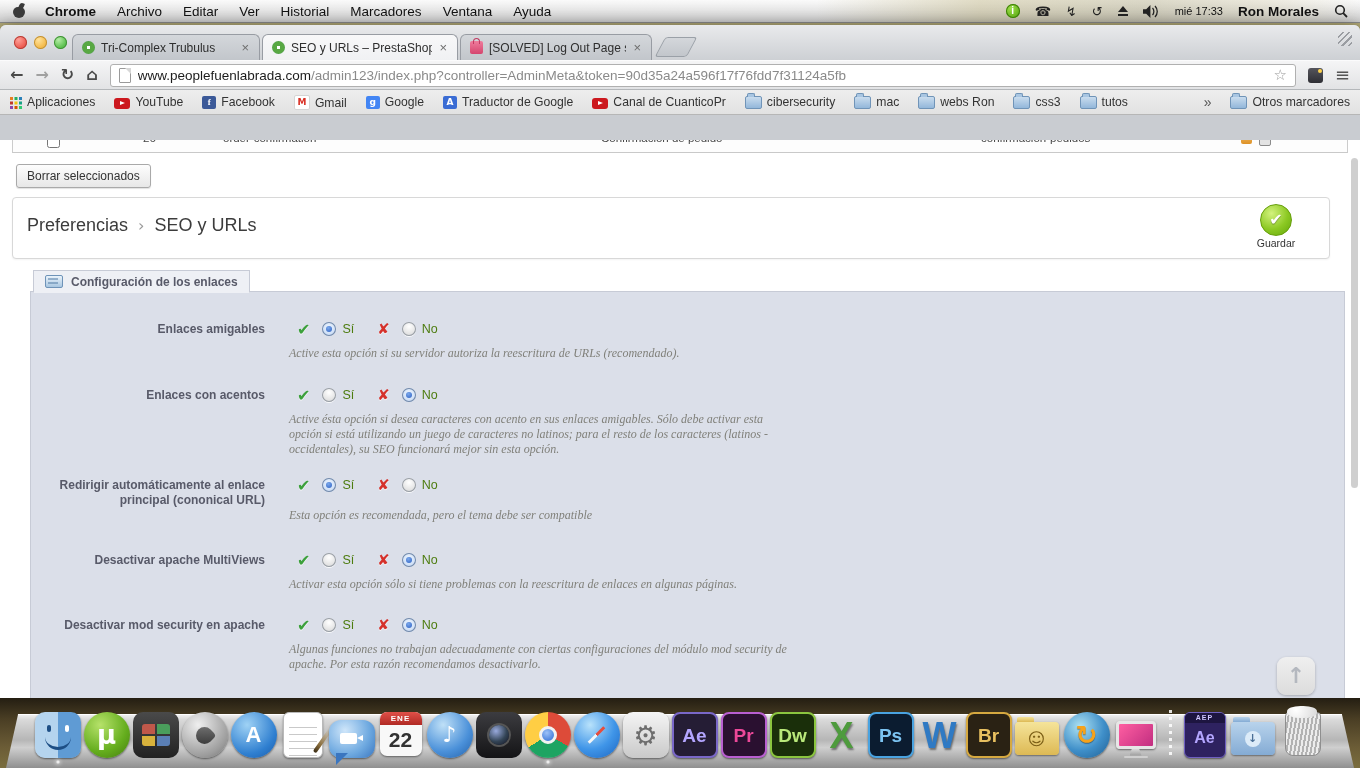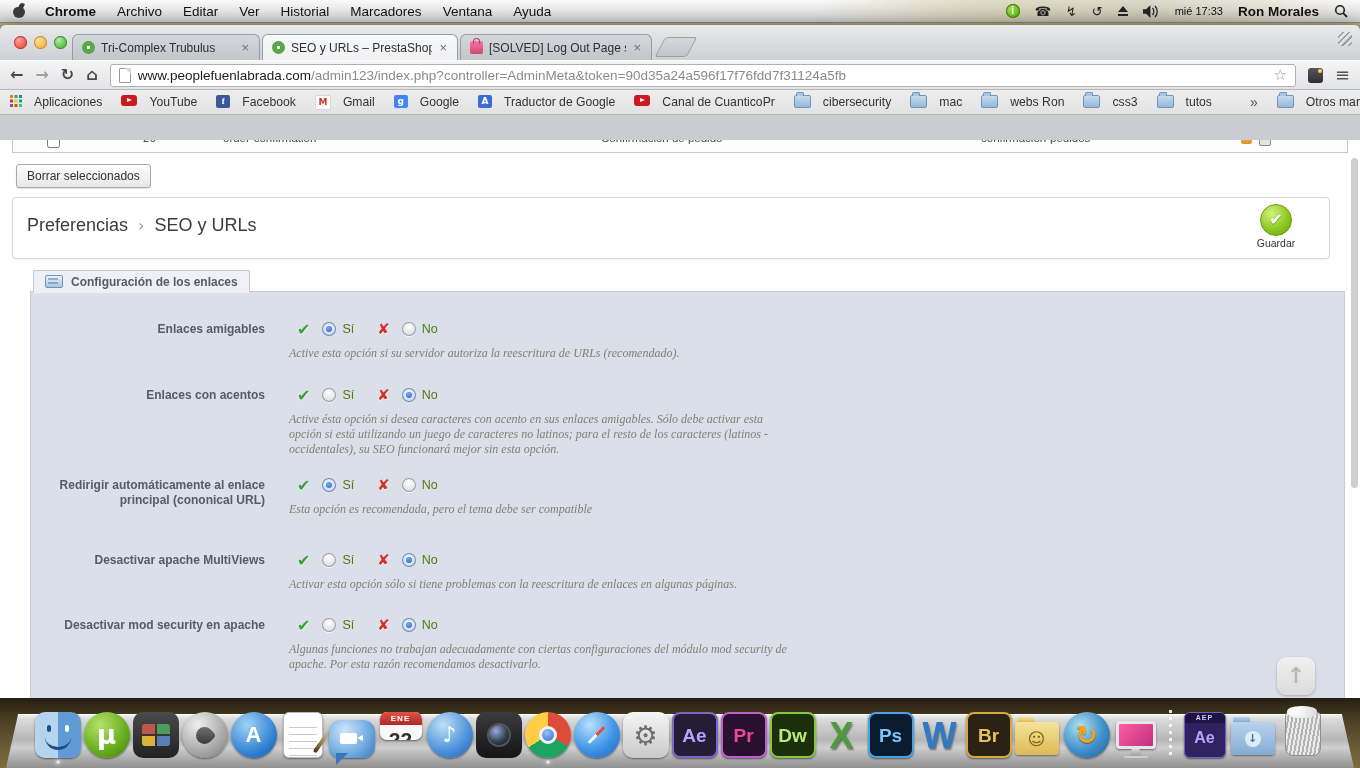--- a/index.html
+++ b/index.html
@@ -65,21 +65,21 @@
   .pageico::after{content:"";position:absolute;right:-1px;top:-1px;border:3px solid #d7d7d7;border-left-color:transparent;border-bottom-color:transparent}
   .urlwrap{flex:1;white-space:nowrap;overflow:hidden}
   .dom{color:#1c1c1c}.path{color:#8a8a8a}
   .star{margin-left:auto;color:#9a9a9a;font-size:15px;cursor:pointer}
   .ext{width:15px;height:15px;border-radius:3px;background:linear-gradient(#55555c,#2e2e34);position:relative;cursor:pointer}
   .ext::after{content:"";position:absolute;right:1px;top:1px;width:4px;height:4px;border-radius:50%;background:#ffd24a}
   .hamb{font-size:18px;color:#555;cursor:pointer;line-height:1}
 
   .bookmarks{height:25px;background:linear-gradient(#eeeeee,#e2e2e2);border-bottom:1px solid #b6b6b6;
     display:flex;align-items:center;padding:0 10px;gap:19px;font-size:12.2px;color:#333;box-sizing:border-box}
-  .bm{display:inline-flex;align-items:flex-start;gap:12px;cursor:pointer;white-space:nowrap}
+  .bm{display:inline-flex;align-items:flex-end;gap:5px;cursor:pointer;white-space:nowrap}
   .bi{width:14px;height:13px;display:inline-flex;align-items:center;justify-content:center;border-radius:2px;
       font:bold 9px/1 "DejaVu Sans",sans-serif;color:#fff;flex:0 0 auto}
   .bi-apps{width:12px;height:12px;position:relative;border-radius:0}
   .bi-apps i{position:absolute;left:0;top:0;width:3px;height:3px;background:#e67e22;
     box-shadow:4.5px 0 #27ae60,9px 0 #2980b9,0 4.5px #c0392b,4.5px 4.5px #f1c40f,9px 4.5px #16a085,0 9px #8e44ad,4.5px 9px #d35400,9px 9px #2ecc71}
   .bi-youtube{width:16px;height:11px;background:#cc181e;border-radius:3px;position:relative}
   .bi-youtube::after{content:"";position:absolute;left:6px;top:3px;border-left:5px solid #fff;border-top:2.5px solid transparent;border-bottom:2.5px solid transparent}
   .bi-facebook{background:#3b5998;font-family:"Liberation Serif",serif}
   .bi-gmail{background:#fff;border:1px solid #d5d5d5;color:#d93025}
   .bi-google{background:#4285f4}
@@ -134,21 +134,21 @@
     background:radial-gradient(circle at 50% 32%,#fff,#e2e2e2 65%,#c6c6c6);
     box-shadow:inset 0 0 0 1px #989ea6,0 1px 0 rgba(255,255,255,.85)}
   .radio.sel{background:radial-gradient(circle at 50% 38%,#eef5fd,#cfe0f7 60%,#b7cfef);
     box-shadow:inset 0 0 0 1px #7288a8;position:relative}
   .radio.sel::after{content:"";position:absolute;left:4px;top:4px;width:6px;height:6px;border-radius:50%;
     background:radial-gradient(circle at 40% 32%,#7aa8ec,#2d60c2)}
   .olab{font-size:12.5px;color:#4d7c0f;margin-right:23px;cursor:pointer}
   .olab:last-child{margin-right:0}
   .help{font-family:"Liberation Serif",serif;font-style:italic;font-size:12px;line-height:15px;color:#80807a;
     margin:8px 0 0 -8px;max-width:505px}
-  .r2 .help{margin-top:8px}
+  .r2 .help{margin-top:14px}
 
   .nexttab{position:absolute;left:32px;top:577px;width:232px;height:9px;overflow:hidden;background:#eef0f5;border:1px solid #c7cbd6;
     display:flex;align-items:flex-start;gap:8px;padding:3px 11px;font-size:12px;font-weight:bold;color:#585a69;box-sizing:border-box}
   .nexttab .legico{margin-top:1px}
 
   .scrolltop{position:absolute;left:1277px;top:517px;width:38px;height:38px;border-radius:9px;cursor:pointer;
     background:linear-gradient(#efefef,#dcdcdc);box-shadow:0 1px 3px rgba(0,0,0,.25);
     display:flex;align-items:center;justify-content:center;font:bold 22px/1 "DejaVu Sans",sans-serif;color:#b4b8bf}
   .pscroll{position:absolute;right:2px;top:18px;width:7px;height:330px;border-radius:4px;background:#c3c3c3;opacity:.8;cursor:pointer}
 
@@ -174,21 +174,21 @@
   .ic-launchpad{background:radial-gradient(circle at 35% 28%,#efefef,#9c9c9c 70%,#6f6f6f)}
   .ic-launchpad .rocket{width:17px;height:17px;background:linear-gradient(135deg,#777,#333);border-radius:50% 4px 50% 50%;transform:rotate(45deg)}
   .ic-appstore{background:radial-gradient(circle at 35% 28%,#9fd2f5,#2f7fd0 65%,#1a5aa8);color:#fff;font:bold 22px/1 "Liberation Sans",sans-serif}
   .ic-textedit{border-radius:6px;background:#fff;border:1px solid #b9b9b9;width:38px;height:44px;margin:0 auto;position:relative;
     background-image:repeating-linear-gradient(transparent 0 6px,#c9c9c9 6px 7px);background-size:28px 100%;background-position:5px 8px;background-repeat:no-repeat;box-shadow:0 1px 2px rgba(0,0,0,.4)}
   .ic-textedit .pen{position:absolute;right:-3px;bottom:2px;width:4px;height:30px;background:linear-gradient(#d9d9d9,#8a6d3b 70%,#3a2d15);transform:rotate(35deg);border-radius:2px}
   .ic-messages{border-radius:12px;background:radial-gradient(circle at 35% 28%,#cfe6fa,#6ea9e0 60%,#3a76c0);position:relative;height:38px;margin-top:8px;box-shadow:0 1px 2px rgba(0,0,0,.5)}
   .ic-messages::after{content:"";position:absolute;left:7px;bottom:-7px;border:6px solid transparent;border-top-color:#3a76c0;border-left-color:#3a76c0}
   .ic-messages .cam{position:absolute;left:11px;top:13px;width:17px;height:11px;background:#fff;border-radius:2px}
   .ic-messages .cam::after{content:"";position:absolute;right:-6px;top:2px;border-left:6px solid #fff;border-top:3.5px solid transparent;border-bottom:3.5px solid transparent;transform:scaleX(-1)}
-  .ic-cal{width:42px;height:28px;margin:0 auto;background:#f8f8f8;border-radius:7px;overflow:hidden;box-shadow:0 1px 2px rgba(0,0,0,.45)}
+  .ic-cal{width:42px;height:44px;margin:0 auto;background:#f8f8f8;border-radius:7px;overflow:hidden;box-shadow:0 1px 2px rgba(0,0,0,.45)}
   .ic-cal .mo{height:13px;background:linear-gradient(#e05048,#b02a24);color:#fff;font:bold 8px/13px "Liberation Sans",sans-serif;text-align:center;letter-spacing:1px}
   .ic-cal .day{font:bold 21px/30px "Liberation Sans",sans-serif;color:#333;text-align:center}
   .ic-itunes{background:radial-gradient(circle at 35% 28%,#bfe0f7,#4a90d9 60%,#2360a8);color:#fff;font:bold 22px/1 "DejaVu Sans",sans-serif}
   .ic-photobooth{border-radius:10px;background:linear-gradient(#3c3c40,#141416);display:flex;align-items:center;justify-content:center}
   .ic-photobooth .lens{width:20px;height:20px;border-radius:50%;background:radial-gradient(circle at 35% 30%,#9ad,#345 55%,#112);box-shadow:0 0 0 2px #555}
   .ic-chrome{border-radius:50%;background:conic-gradient(#dd4b39 0 33%,#1da462 33% 66%,#ffce44 66% 100%);position:relative;box-shadow:0 1px 2px rgba(0,0,0,.5)}
   .ic-chrome .hub{position:absolute;inset:14px;border-radius:50%;background:radial-gradient(circle at 40% 32%,#9cc1f7,#2a6ad4);border:3px solid #f2f2f2}
   .ic-safari{background:radial-gradient(circle at 35% 28%,#b8e2fb,#3f95e8 55%,#1c64c0);position:relative}
   .ic-safari .needle{position:absolute;left:21.5px;top:12px;width:3px;height:22px;background:linear-gradient(#e74c3c 50%,#f2f5f7 50%);transform:rotate(45deg)}
   .ic-sysprefs{border-radius:10px;background:linear-gradient(#f5f5f5,#c9c9c9);display:flex;align-items:center;justify-content:center;

